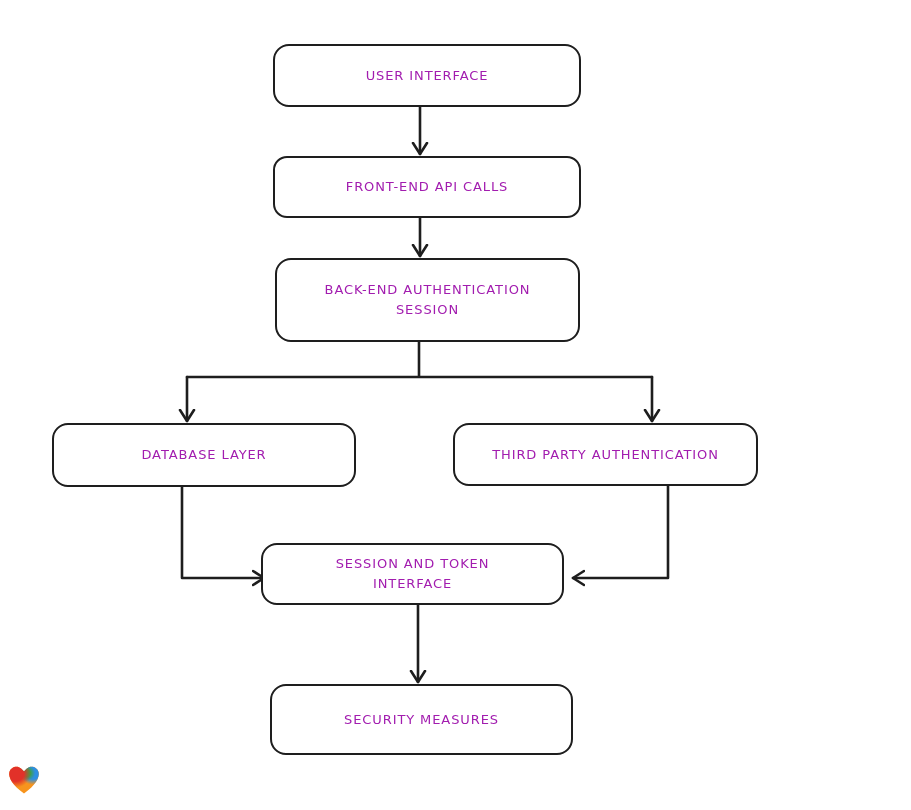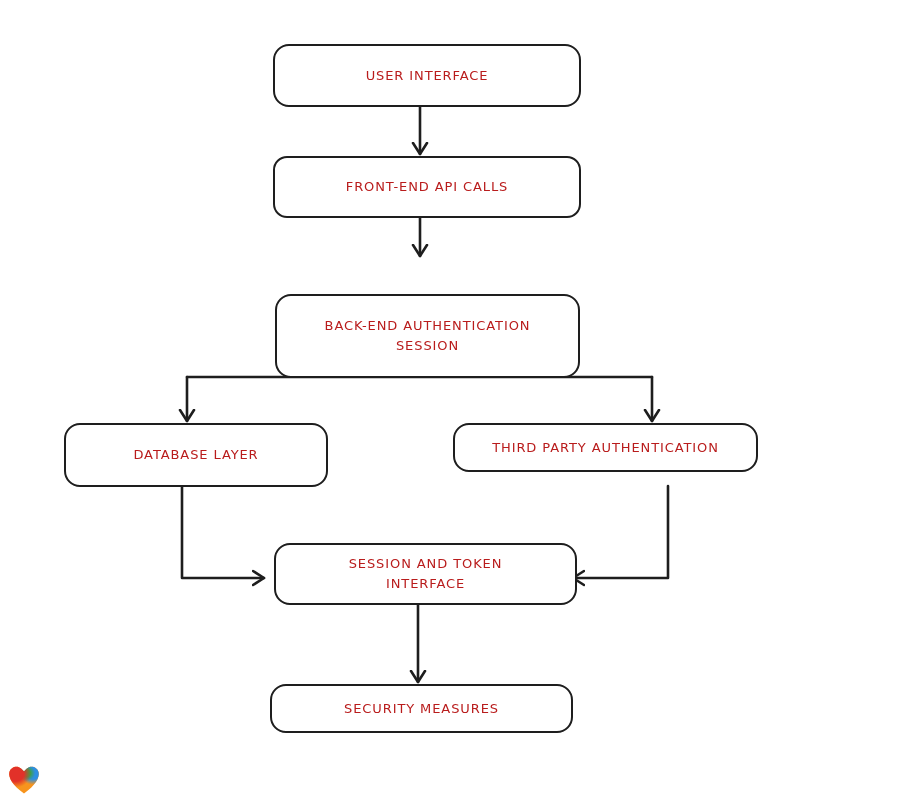--- a/index.html
+++ b/index.html
@@ -27,21 +27,21 @@
     flex-direction: column;
     align-items: center;
     justify-content: center;
     text-align: center;
     z-index: 2;
   }
   .node .line {
     font-size: 13px;
     letter-spacing: 0.9px;
     line-height: 20px;
-    color: #b91c1c;
+    color: #a21caf;
     white-space: nowrap;
   }
   .logo {
     position: absolute;
     left: 6px;
     top: 762px;
     width: 36px;
     height: 35px;
     z-index: 3;
     cursor: pointer;
@@ -70,39 +70,39 @@
   </svg>
 
   <div class="node" style="left:273px; top:44px; width:308px; height:63px;">
     <div class="line">USER INTERFACE</div>
   </div>
 
   <div class="node" style="left:273px; top:156px; width:308px; height:62px;border-radius:14px;">
     <div class="line">FRONT-END API CALLS</div>
   </div>
 
-  <div class="node" style="left:275px; top:258px; width:305px; height:84px;margin-top:36px;">
+  <div class="node" style="left:275px; top:258px; width:305px; height:84px;">
     <div class="line">BACK-END AUTHENTICATION</div>
     <div class="line">SESSION</div>
   </div>
 
-  <div class="node" style="left:64px; top:423px; width:264px; height:64px;">
+  <div class="node" style="left:52px; top:423px; width:304px; height:64px;">
     <div class="line">DATABASE LAYER</div>
   </div>
 
-  <div class="node" style="left:453px; top:423px; width:305px; height:49px;">
+  <div class="node" style="left:453px; top:423px; width:305px; height:63px;">
     <div class="line">THIRD PARTY AUTHENTICATION</div>
   </div>
 
-  <div class="node" style="left:274px; top:543px; width:303px; height:62px;">
+  <div class="node" style="left:261px; top:543px; width:303px; height:62px;">
     <div class="line">SESSION AND TOKEN</div>
     <div class="line">INTERFACE</div>
   </div>
 
-  <div class="node" style="left:270px; top:684px; width:303px; height:49px;">
+  <div class="node" style="left:270px; top:684px; width:303px; height:71px;">
     <div class="line">SECURITY MEASURES</div>
   </div>
 
   <svg class="logo" viewBox="0 0 36 34">
     <defs>
       <radialGradient id="hg-blue" cx="0.80" cy="0.22" r="0.45">
         <stop offset="0" stop-color="#2d8fe2"></stop>
         <stop offset="0.55" stop-color="#2d8fe2"></stop>
         <stop offset="1" stop-color="#2d8fe2" stop-opacity="0"></stop>
       </radialGradient>

